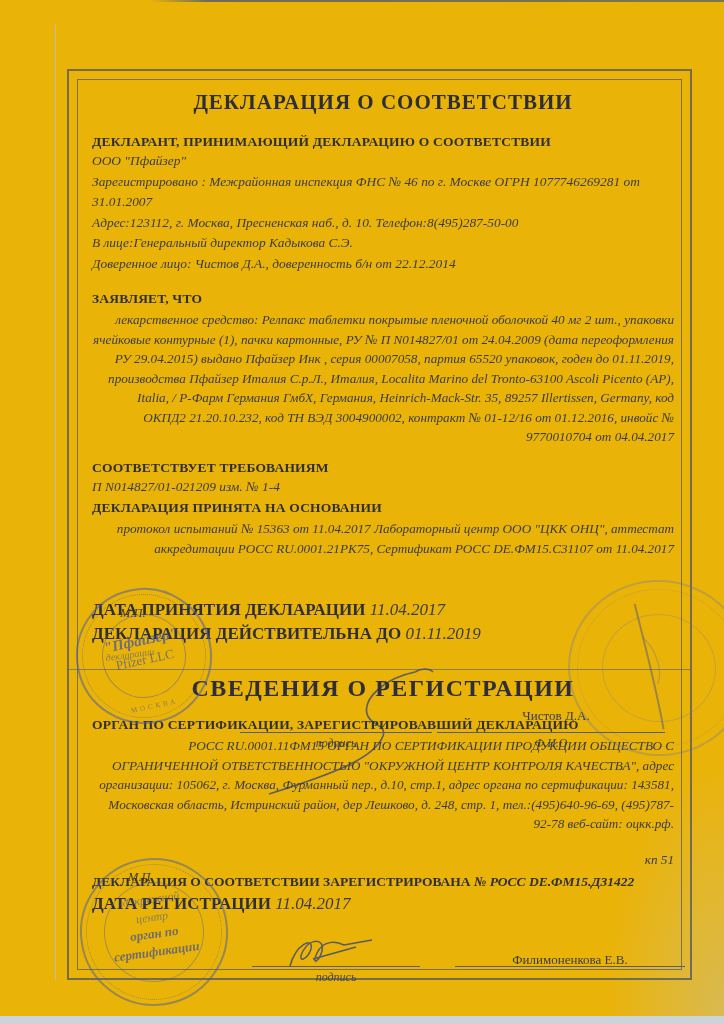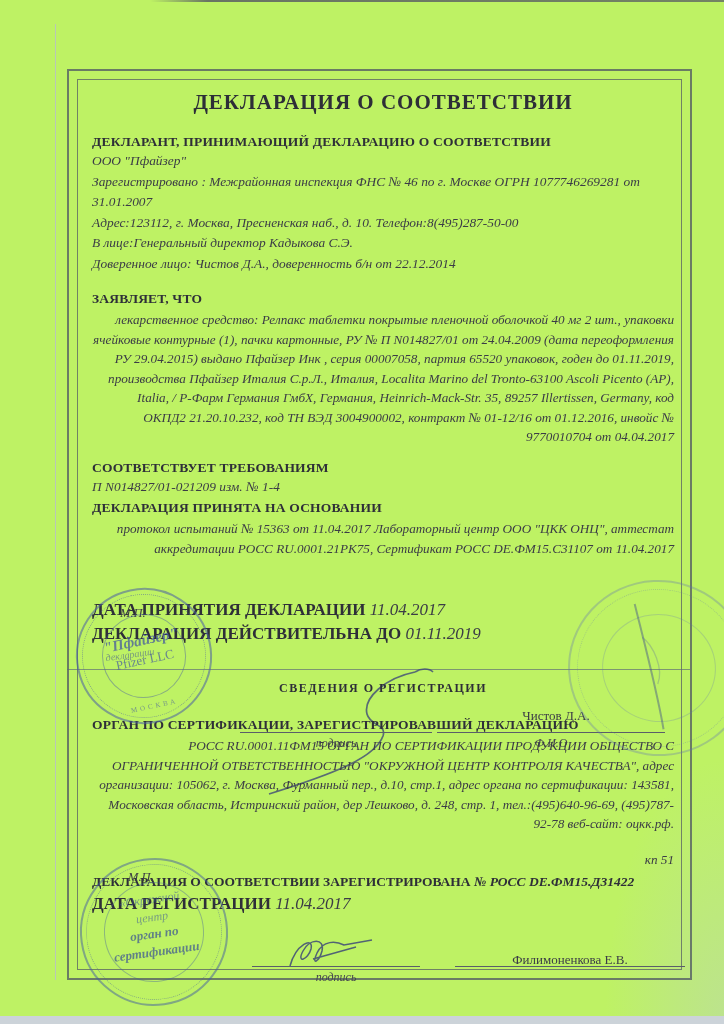--- a/index.html
+++ b/index.html
@@ -1,18 +1,18 @@
 <!DOCTYPE html>
 <html><head>
 <meta charset="utf-8">
 <style>
   html,body{margin:0;padding:0;background:#e9eaec;}
   .scan{
     position:relative; width:724px; height:1024px; margin:0 auto;
-    background:#bef264; overflow:hidden;
+    background:#eab308; overflow:hidden;
     font-family:"Liberation Serif","DejaVu Serif",serif;
     color:#3b3c46;
   }
   
   .scan-topline{position:absolute;left:150px;top:0;width:574px;height:2px;
     background:linear-gradient(90deg,rgba(90,94,100,0),rgba(90,94,100,.85) 10%,rgba(90,94,100,.75));}
   .scan-leftline{position:absolute;left:55px;top:24px;width:1px;height:956px;background:#b9bfc6;opacity:.85;}
   .scan-bottomband{position:absolute;left:0;bottom:0;width:724px;height:8px;background:#ccd3d9;}
   .scan-shadow{position:absolute;right:0;bottom:8px;width:120px;height:260px;
     background:radial-gradient(ellipse at 100% 100%,rgba(185,200,218,.35),rgba(185,200,218,0) 70%);}
@@ -22,21 +22,21 @@
   .frame-inner{position:absolute;left:8px;top:8px;right:8px;bottom:8px;
     border:1.5px solid rgba(78,84,100,.7);}
   .divider{position:absolute;left:67px;top:669px;width:623px;height:0;
     border-top:1.5px solid rgba(90,100,120,.65);}
   
   .content{position:absolute;left:92px;width:582px;}
   .content-top{top:83px;}
   .content-bottom{top:674px;}
   h1.doc-title{margin:6px 0 0;text-align:center;font-size:21px;line-height:26px;
     font-weight:700;letter-spacing:1px;color:#2d2e37;}
-  h2.sec-title{margin:2px 0 16px;text-align:center;font-size:12px;line-height:24px;
+  h2.sec-title{margin:2px 0 16px;text-align:center;font-size:24px;line-height:24px;
     font-weight:700;letter-spacing:1.5px;color:#2d2e37;}
   .hd{margin:0;font-size:13.5px;line-height:18px;font-weight:700;color:#2e2f38;letter-spacing:.2px;}
   .mt18{margin-top:18px;} .mt16{margin-top:16px;} .mt14{margin-top:14px;}
   .mt12{margin-top:12px;} .mt4{margin-top:4px;} .mt2{margin-top:2px;}
   .ln{margin:0;font-size:13.4px;line-height:20.5px;font-style:italic;}
   .body{margin:2px 0 0;font-size:13.2px;line-height:19.5px;font-style:italic;text-align:right;}
   .inline-line{margin:0;font-size:17px;line-height:24px;}
   .inline-line .lbl{font-weight:700;color:#2e2f38;}
   .inline-line .val{font-style:italic;}
   .reg-line{margin:2px 0 0;font-size:13.5px;line-height:21px;}

